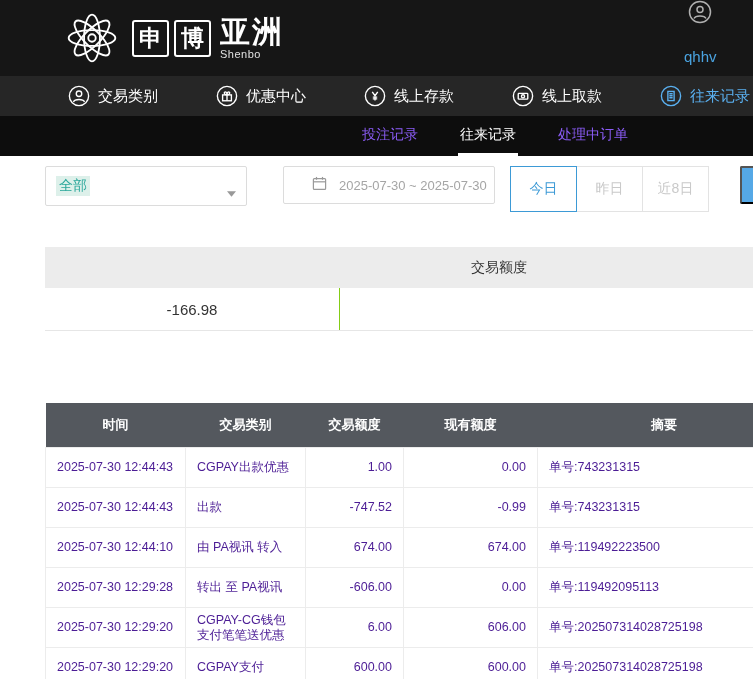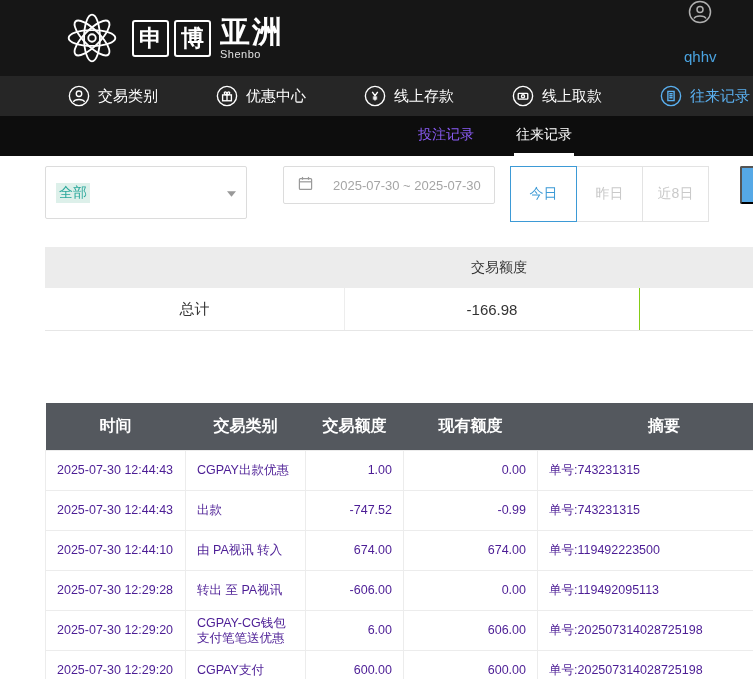--- a/index.html
+++ b/index.html
@@ -27,49 +27,49 @@
   .nav-item.active { color:#5ab0f0; }
 
   
   .subtabs { height:40px; background:#0d0d0d; display:flex; justify-content:center; gap:38px; }
   .subtab { color:#8b5cf6; font-size:14px; display:flex; align-items:center; height:100%;
     border-bottom:3px solid transparent; padding:0 2px; cursor:pointer; }
   .subtab.active { color:#fff; border-bottom-color:#fff; }
 
   
   .filters { position:absolute; top:166px; left:0; width:100%; height:40px; }
-  .select-box { position:absolute; left:45px; width:202px; height:53px; border:1px solid #dcdcdc;
+  .select-box { position:absolute; left:45px; width:202px; height:40px; border:1px solid #dcdcdc;
     border-radius:2px; background:#fff; display:flex; align-items:center; padding:0 10px; cursor:pointer; }
   .select-value { color:#2aa79b; background:#ddf0ea; font-size:14px; padding:1px 3px; }
   .select-box .chev { position:absolute; right:10px; top:16px; }
   .date-box { position:absolute; left:283px; width:212px; height:38px; border:1px solid #dcdcdc;
-    border-radius:2px; background:#fff; display:flex; align-items:center; gap:20px; padding:0 14px;
+    border-radius:2px; background:#fff; display:flex; align-items:center; gap:12px; padding:0 28px;
     color:#a5a5a5; font-size:13px; cursor:text; white-space:nowrap; }
   .quick { position:absolute; left:510px; top:0; display:flex; }
-  .quick-btn { width:67px; height:56px; border:1px solid #e3e3e3; background:#fff; color:#c9c9c9;
+  .quick-btn { width:67px; height:46px; border:1px solid #e3e3e3; background:#fff; color:#c9c9c9;
     font-size:14px; display:flex; align-items:center; justify-content:center; margin-left:-1px; cursor:pointer; }
   .quick-btn:first-child { margin-left:0; }
   .quick-btn.active { border-color:#3d9ad6; color:#3d9ad6; position:relative; z-index:2; }
   .cut-btn { position:absolute; left:740px; top:0; width:90px; height:38px; background:#55a8e6;
     border-radius:2px; cursor:pointer; }
 
   
   .summary { position:absolute; top:247px; left:45px; width:908px; }
   .summary-head { height:41px; background:#ececec; display:flex; align-items:center; justify-content:center;
     font-size:14px; color:#333; }
   .summary-row { display:flex; height:43px; background:#fff; border-bottom:1px solid #e6e6e6; }
   .summary-cell { display:flex; align-items:center; justify-content:center; font-size:15px; color:#333; }
   .sc1 { width:300px; border-right:1px solid #ededed; }
   .sc2 { width:295px; border-right:1px solid #84cc16; }
   .sc3 { flex:1; }
 
   
   table.records { position:absolute; top:403px; left:45px; width:745px; border-collapse:collapse;
     table-layout:fixed; font-size:12.5px; }
-  table.records th { background:#54585e; color:#fff; font-size:16px; font-weight:bold;
+  table.records th { background:#54585e; color:#fff; font-size:13px; font-weight:bold;
     padding:13px 4px; text-align:center; border:none; }
   table.records td { border:1px solid #ececec; background:#fff; color:#4c1d95; height:40px;
     padding:0 11px; vertical-align:middle; line-height:15px; overflow:hidden; }
   td.cell-time { white-space:nowrap; padding-left:10px; padding-right:4px; color:#555; }
   td.cell-amount, td.cell-balance { text-align:right; }
   td.cell-summary { white-space:nowrap; color:#555; }
 </style>
 </head>
 <body>
 
@@ -168,20 +168,21 @@
         </g>
           </svg>
       </span>
       <span>往来记录</span>
     </div>
   </nav>
 
   <div class="subtabs">
     <div class="subtab">投注记录</div>
     <div class="subtab active">往来记录</div>
+    <div class="subtab">处理中订单</div>
   </div>
 
   <div class="filters">
     <div class="select-box">
       <span class="select-value">全部</span>
       <span class="chev">
         <svg width="9" height="6" viewBox="0 0 10 6">
             <path d="M0 0l5 6 5-6z" fill="#999"></path>
           </svg>
       </span>
@@ -203,21 +204,20 @@
       <button class="quick-btn active">今日</button>
       <button class="quick-btn">昨日</button>
       <button class="quick-btn">近8日</button>
     </div>
     <button class="cut-btn"></button>
   </div>
 
   <div class="summary">
     <div class="summary-head">交易额度</div>
     <div class="summary-row">
-      <div class="summary-cell sc1">总计</div>
       <div class="summary-cell sc2">-166.98</div>
       <div class="summary-cell sc3"></div>
     </div>
   </div>
 
   <table class="records">
     <colgroup>
         <col style="width:140px">
         <col style="width:120px">
         <col style="width:98px">

